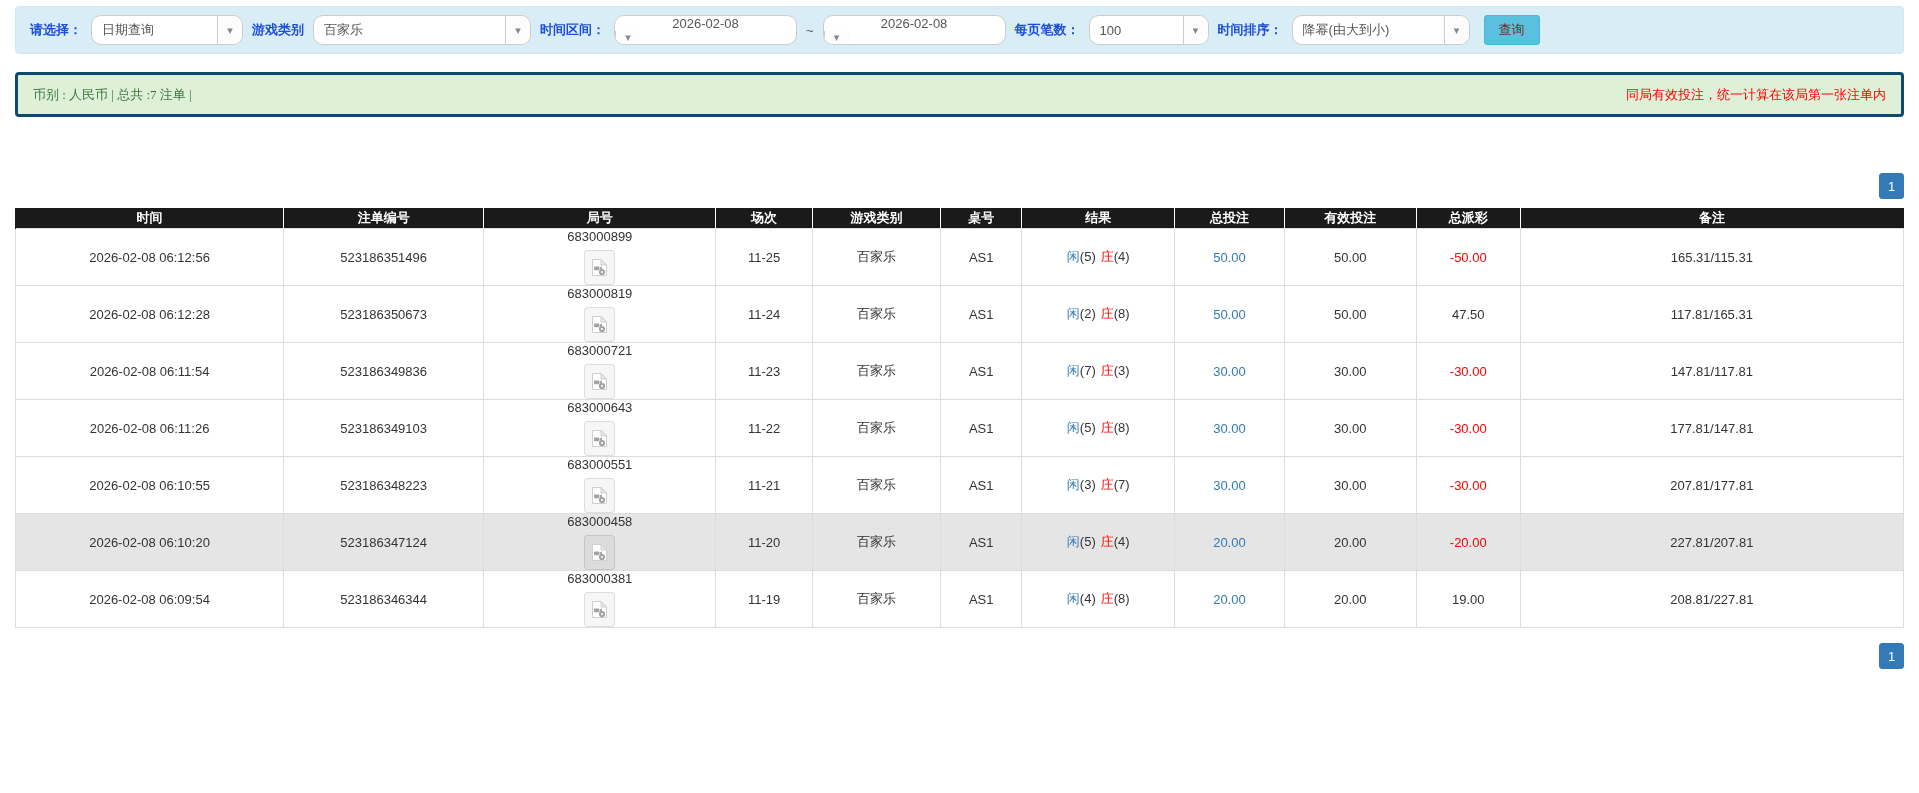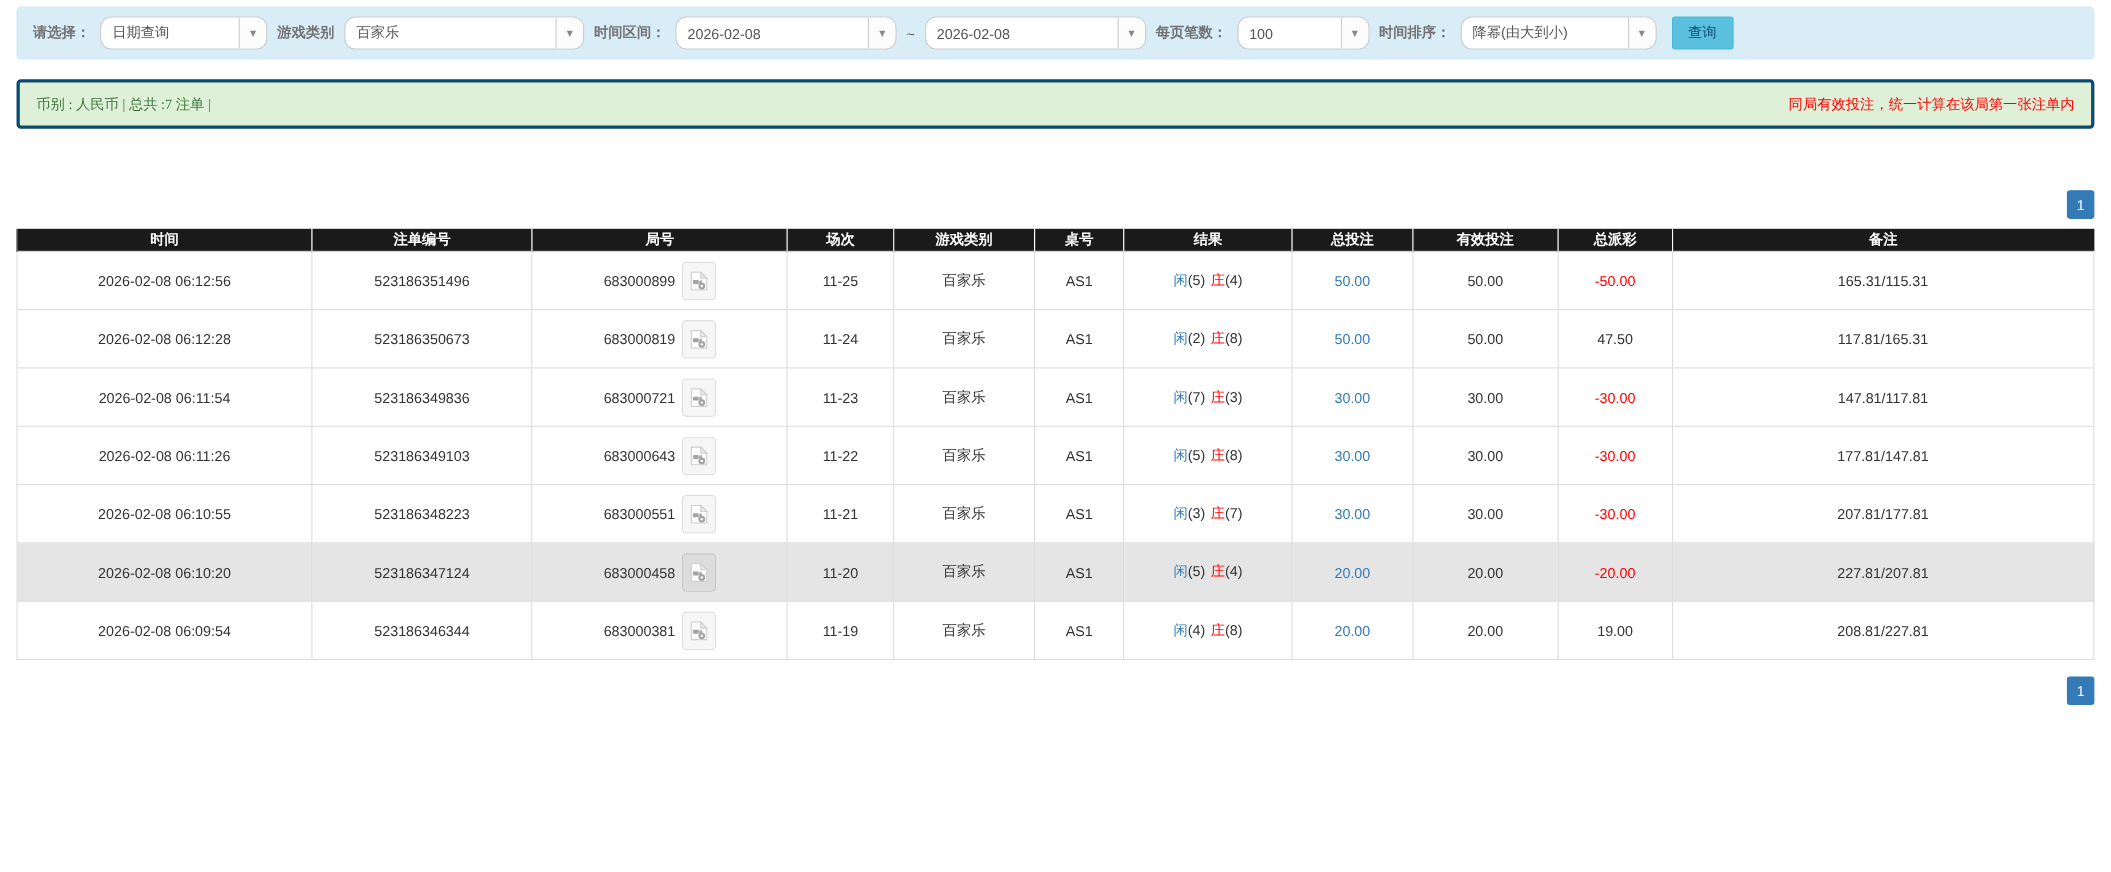--- a/index.html
+++ b/index.html
@@ -11,36 +11,36 @@
   }
   .container { padding: 6px 15px 0 15px; }
 
   .page-title { font-size: 20px; font-weight: 500; color: #333; margin: 8px 0 14px 0; }
 
   
   .filter-panel {
     background: #d9edf7; border: 1px solid #cde9f6; border-radius: 4px;
     height: 48px; display: flex; align-items: center; padding: 0 14px; gap: 9px;
   }
-  .f-label { color: #737373; font-weight: bold; white-space: nowrap; }
+  .f-label { color: #1d4ed8; font-weight: bold; white-space: nowrap; }
   .control {
     background: #fff; border: 1px solid #ccc; border-radius: 10px;
     height: 30px; display: flex; align-items: center; overflow: hidden;
   }
   .control .val { padding: 0 10px; color: #555; flex: 1; white-space: nowrap; overflow: hidden; }
   .control .caret {
     width: 25px; align-self: stretch; border-left: 1px solid #ccc;
     display: flex; align-items: center; justify-content: center;
     color: #888; font-size: 11px; background: #fcfcfc;
   }
-  .w-query { width: 152px; } .w-game { width: 218px; } .w-date { width: 201px; }
+  .w-query { width: 152px; } .w-game { width: 218px; } .w-date { width: 183px; flex-direction: column; }
   .w-size  { width: 120px; } .w-sort { width: 178px; }
   .tilde { color: #555; }
   .btn-search {
-    background: #5bc0de; border: 1px solid #46b8da; color: #0c4a6e;
+    background: #5bc0de; border: 1px solid #46b8da; color: #7f1d1d;
     height: 30px; padding: 0 14px; border-radius: 3px; font-size: 13px;
     cursor: pointer; margin-left: 5px;
     font-family: "Liberation Sans", "DejaVu Sans", sans-serif;
   }
 
   
   .summary-bar {
     margin-top: 18px; background: #dff0d8; border: 3px solid #0c4a6e; border-radius: 4px;
     height: 45px; display: flex; align-items: center; justify-content: space-between; padding: 0 15px; font-family: Liberation Serif, serif;
   }
@@ -62,21 +62,21 @@
   thead th {
     background: #1a1a1a; color: #fff; font-weight: bold; height: 15px;
     font-size: 13px; border-left: 1px solid #fff; text-align: center;
   }
   thead th:first-child { border-left: 1px solid #1a1a1a; }
   tbody td {
     height: 53px; text-align: center; border: 1px solid #ddd;
     font-size: 13px; color: #333; background: #fff; padding: 0 4px;
   }
   tr.highlight td { background: #e5e5e5; }
-  .round-wrap { display: flex; align-items: center; justify-content: center; gap: 6px; }
+  .round-wrap { display: flex; align-items: center; justify-content: center; gap: 6px; flex-direction: column; }
   .video-btn {
     width: 31px; height: 35px; background: rgba(0,0,0,0.035);
     border: 1px solid rgba(0,0,0,0.10); border-radius: 4px;
     display: flex; align-items: center; justify-content: center; cursor: pointer; padding: 0;
   }
   .blue-link { color: #337ab7; cursor: pointer; }
   .res-p { color: #337ab7; }
   .res-b { color: #ff0000; margin-left: 5px; }
   .neg { color: #ff0000 !important; }
   tfoot td {

